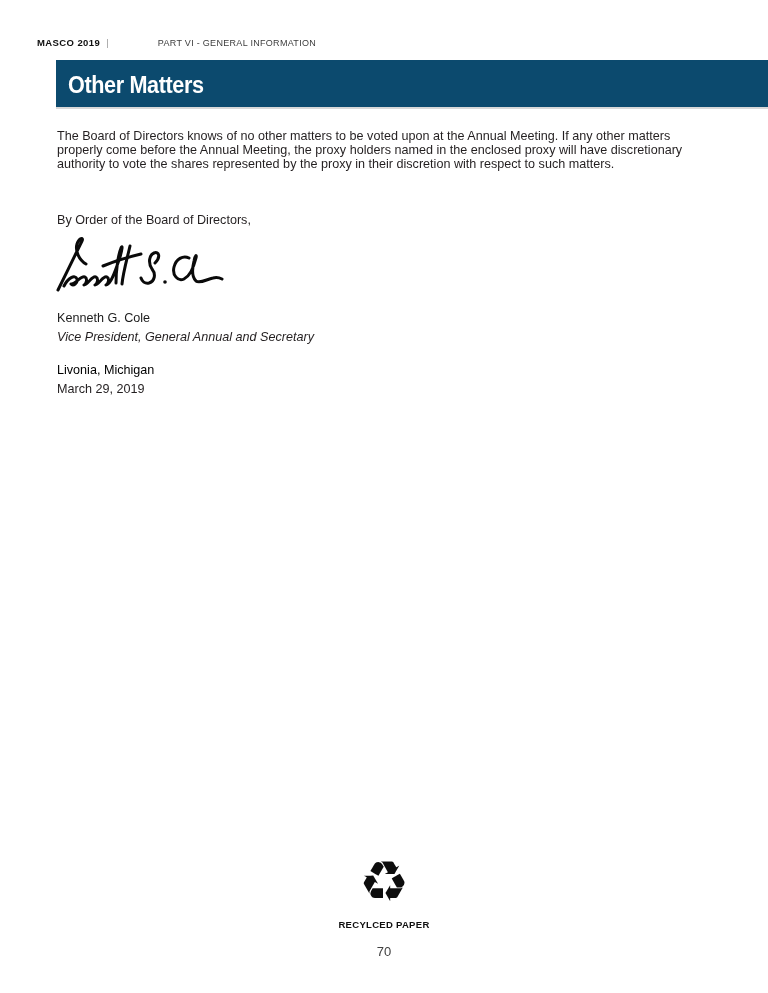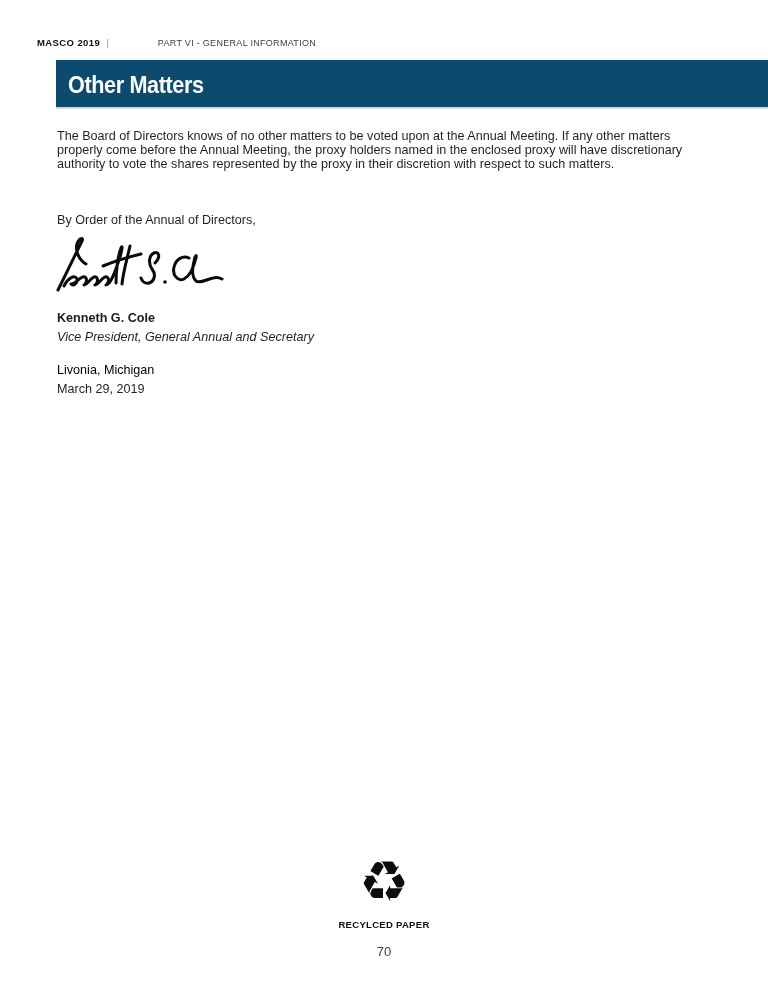--- a/index.html
+++ b/index.html
@@ -95,21 +95,21 @@
     left: 54px;
     width: 170px;
     height: 60px;
   }
 
   .sig-name {
     position: absolute;
     top: 311px;
     left: 57px;
     font-size: 12.6px;
-    font-weight: bold;
+    font-weight: normal;
     color: #1b1b1b;
   }
   .sig-title {
     position: absolute;
     top: 330px;
     left: 57px;
     font-size: 12.6px;
     font-style: italic;
     color: #231f20;
   }
@@ -171,21 +171,21 @@
   <div class="doc-header">
     <span class="brand">MASCO 2019</span><span class="sep">|</span><span class="section">PART VI - GENERAL INFORMATION</span>
   </div>
 
   <div class="banner">
     <div class="banner-title">Other Matters</div>
   </div>
 
   <div class="paragraph">The Board of Directors knows of no other matters to be voted upon at the Annual Meeting. If any other matters properly come before the Annual Meeting, the proxy holders named in the enclosed proxy will have discretionary authority to vote the shares represented by the proxy in their discretion with respect to such matters.</div>
 
-  <div class="by-order">By Order of the Annual of Directors,</div>
+  <div class="by-order">By Order of the Board of Directors,</div>
 
   <svg class="signature" viewBox="0 0 170 60" xmlns="http://www.w3.org/2000/svg" fill="none" stroke="#0a0a0a" stroke-width="3" stroke-linecap="round" stroke-linejoin="round">
 
     <path d="M4,57 C12,41 23,18 28,8 C30,4 25,5 23,11 C21,18 25,27 32,31"></path>
 
     <path d="M10,53 C14,45 21,41 23,46 C24,50 19,54 17,51 C21,52 27,42 31,44 C34,46 32,51 30,52 C34,52 38,42 42,44 C45,46 43,51 41,52 C45,52 49,42 53,44 C56,46 54,51 52,52 C57,52 62,36 66,24 C68,17 69,11 67,15 C64,22 62,38 62,50"></path>
 
     <path d="M76,13 C73,26 69,40 68,51"></path>
 
     <path d="M49,33 C61,28 74,24 87,21"></path>

